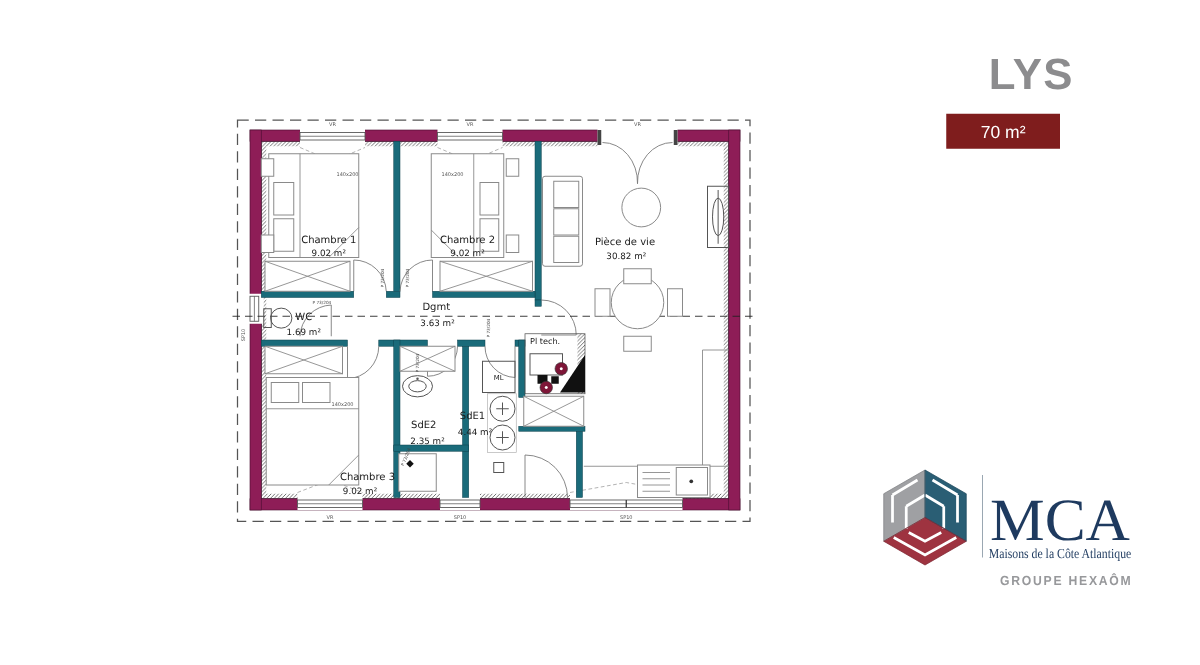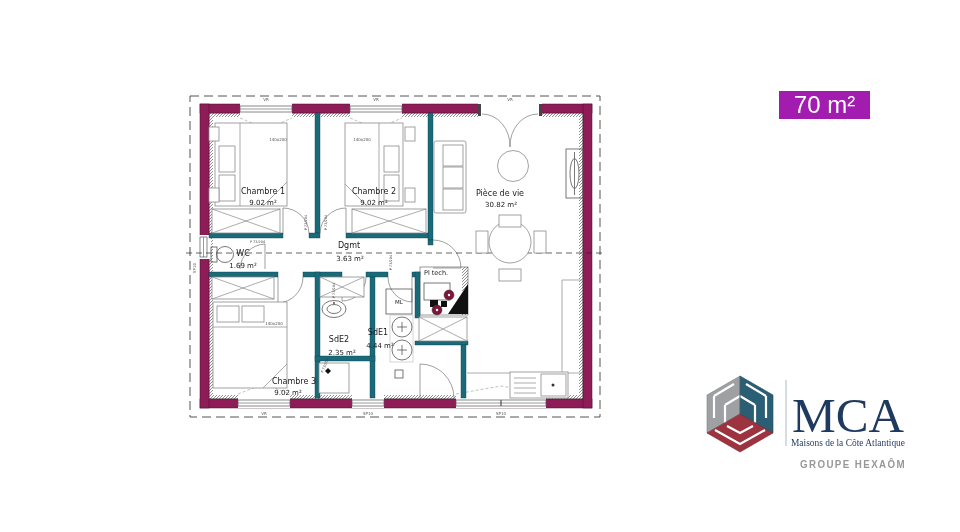--- a/index.html
+++ b/index.html
@@ -2,23 +2,23 @@
 <html><head>
 <meta charset="utf-8">
 <style>
   html,body{margin:0;padding:0;background:#ffffff;}
   #page{position:relative;width:960px;height:532px;background:#fff;overflow:hidden;
         font-family:"DejaVu Sans",sans-serif;}
   
   .model-title{position:absolute;left:780px;top:40px;width:90px;text-align:center;
       font-family:"Liberation Sans","DejaVu Sans",sans-serif;
       font-size:35px;font-weight:bold;color:#8c8c8e;letter-spacing:1px;}
-  .area-badge{position:absolute;left:779px;top:91px;width:91px;height:28px;
-      background:#a21caf;color:#ffffff;text-align:center;line-height:28px;
-      font-family:"Liberation Sans","DejaVu Sans",sans-serif;font-size:24px;}
+  .area-badge{position:absolute;left:757px;top:91px;width:91px;height:28px;
+      background:#7f1d1d;color:#ffffff;text-align:center;line-height:28px;
+      font-family:"Liberation Sans","DejaVu Sans",sans-serif;font-size:14px;}
   
   #plan{position:absolute;left:0;top:0;}
   #logo{position:absolute;left:700px;top:370px;}
   text{font-family:"DejaVu Sans",sans-serif;fill:#1a1a1a;}
   .rname{font-size:8px;text-anchor:middle;}
   .rarea{font-size:7px;text-anchor:middle;}
   .tiny{font-size:4px;fill:#555;text-anchor:middle;}
   .doorlbl{font-size:3.4px;fill:#444;}
   .furn{fill:#ffffff;stroke:#8a8a8a;stroke-width:0.8;}
   .fix{fill:none;stroke:#555;stroke-width:0.8;}
@@ -28,20 +28,21 @@
   .arc{fill:none;stroke:#777;stroke-width:0.7;}
   .leaf{stroke:#777;stroke-width:0.7;}
   .openV{fill:none;stroke:#999;stroke-width:0.6;stroke-dasharray:3 2;}
   .win{fill:#fff;stroke:#555;stroke-width:0.7;}
 </style>
 </head>
 <body>
 
 <div id="page">
 
+  <div class="model-title">LYS</div>
   <div class="area-badge">70 m²</div>
 
   <svg id="plan" width="960" height="532" viewBox="0 0 960 532">
     <defs>
       <pattern id="hatch" patternUnits="userSpaceOnUse" width="3" height="3">
         <path d="M0,3 l3,-3" stroke="#333" stroke-width="0.55"></path>
       </pattern>
     </defs>
 
     <rect x="190" y="96" width="410" height="321" fill="none" stroke="#555" stroke-width="1" stroke-dasharray="9 5"></rect>

